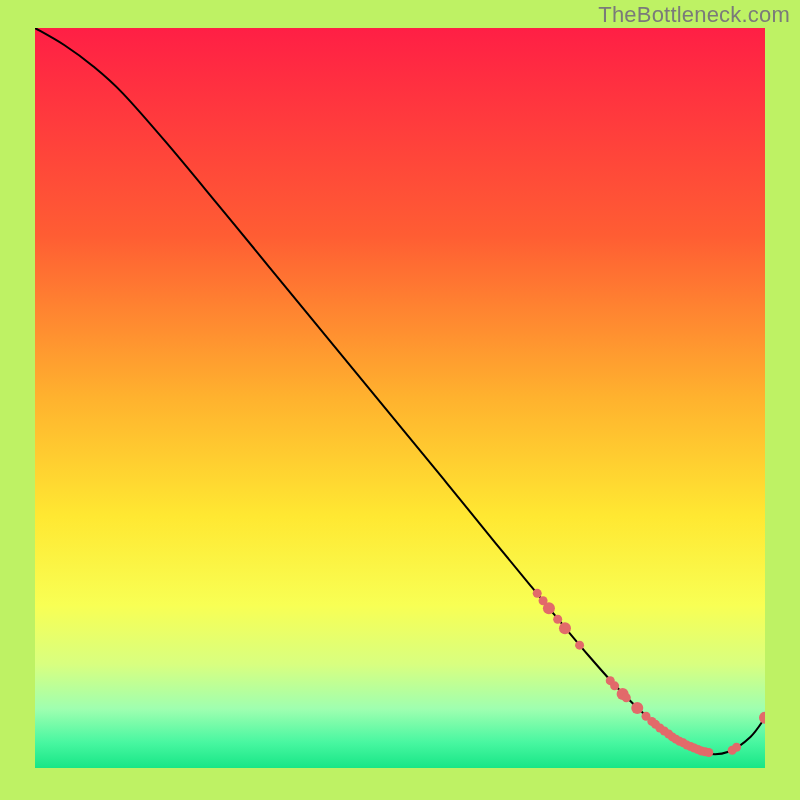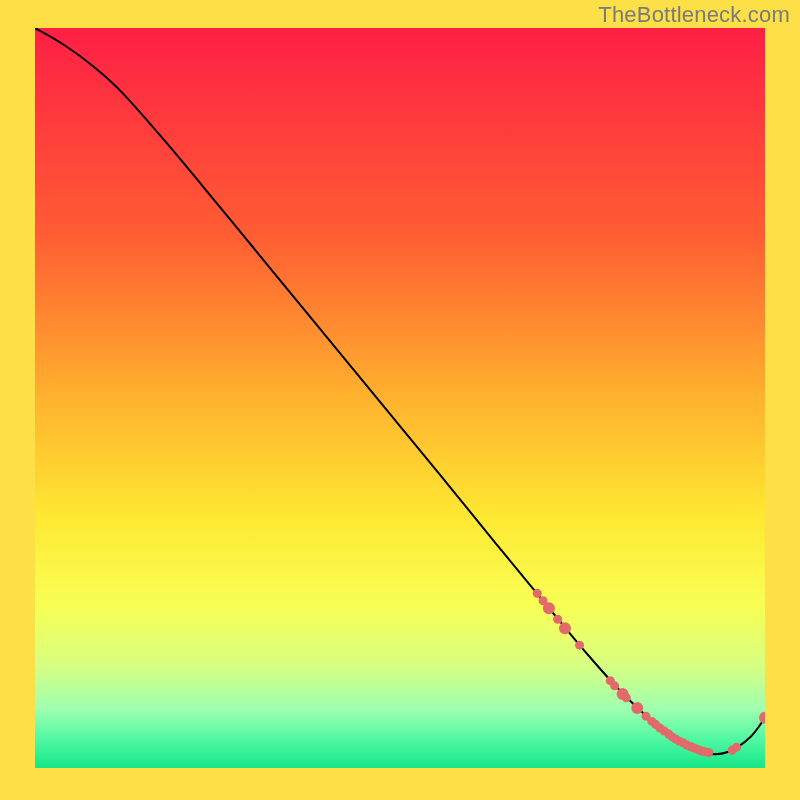--- a/index.html
+++ b/index.html
@@ -8,21 +8,21 @@
     width: 800px;
     height: 800px;
     background: #000;
     overflow: hidden;
     font-family: Arial, Helvetica, sans-serif;
   }
   .frame {
     position: relative;
     width: 800px;
     height: 800px;
-    background: #fde047;
+    background: #bef264;
   }
   .watermark {
     position: absolute;
     top: 2px;
     right: 10px;
     color: #7a7a7a;
     font-size: 22px;
     font-weight: 500;
     letter-spacing: 0.2px;
     user-select: none;

